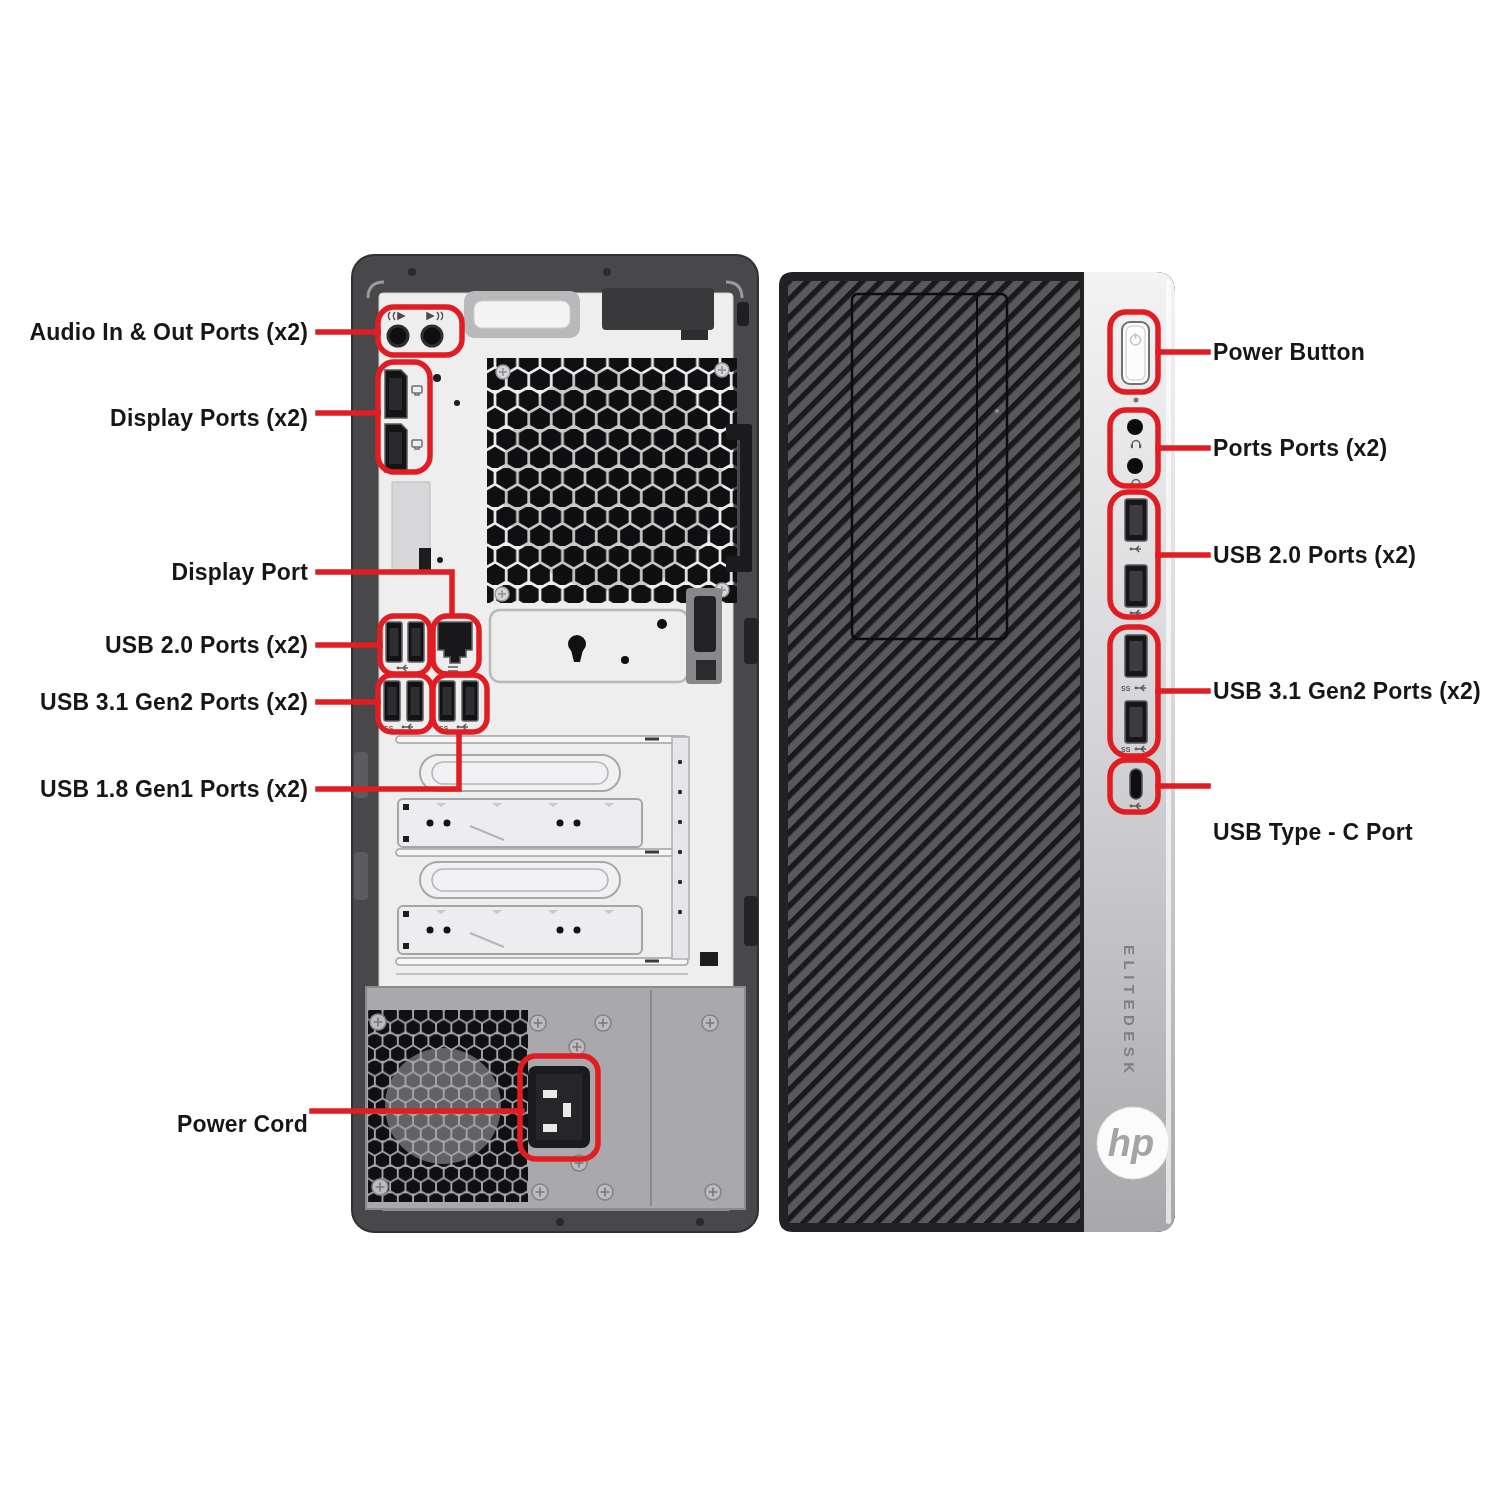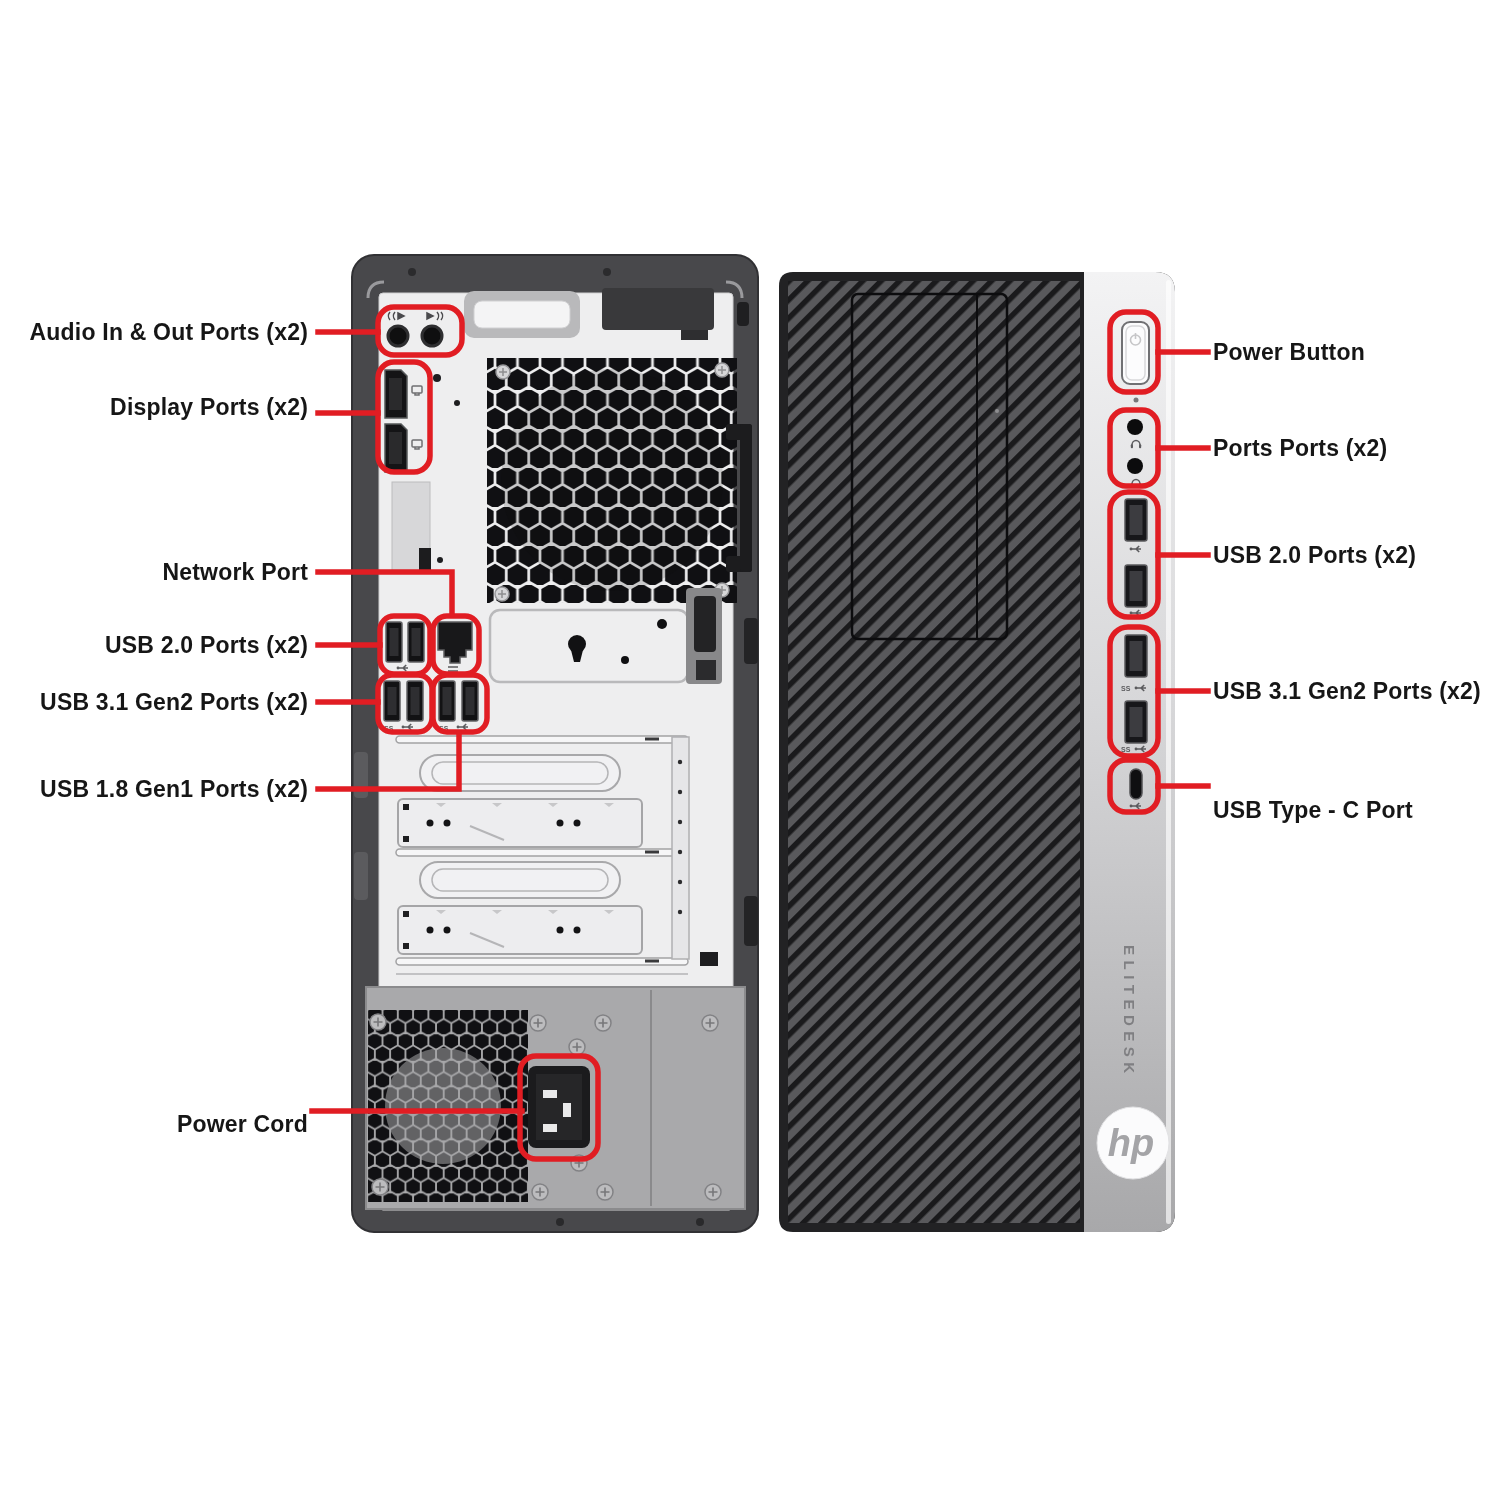--- a/index.html
+++ b/index.html
@@ -314,26 +314,26 @@
     <path class="cline" d="M312,1111 H522"></path>
     <path class="cline" d="M1158,352 H1208"></path>
     <path class="cline" d="M1158,448 H1208"></path>
     <path class="cline" d="M1158,555 H1208"></path>
     <path class="cline" d="M1158,691 H1208"></path>
     <path class="cline" d="M1158,786 H1208"></path>
   </g>
 </svg>
 
 <div class="lbl l" style="top:316px">Audio In &amp; Out Ports (x2)</div>
-<div class="lbl l" style="top:391px">Display Ports (x2)</div>
-<div class="lbl l" style="top:556px">Network Port</div>
+<div class="lbl l" style="top:402px">Display Ports (x2)</div>
+<div class="lbl l" style="top:556px">Display Port</div>
 <div class="lbl l" style="top:629px">USB 2.0 Ports (x2)</div>
 <div class="lbl l" style="top:686px">USB 3.1 Gen2 Ports (x2)</div>
 <div class="lbl l" style="top:773px">USB 1.8 Gen1 Ports (x2)</div>
 <div class="lbl l" style="top:1108px">Power Cord</div>
 
 <div class="lbl r" style="top:336px">Power Button</div>
 <div class="lbl r" style="top:432px">Ports Ports (x2)</div>
 <div class="lbl r" style="top:539px">USB 2.0 Ports (x2)</div>
 <div class="lbl r" style="top:675px">USB 3.1 Gen2 Ports (x2)</div>
-<div class="lbl r" style="top:794px">USB Type - C Port</div>
+<div class="lbl r" style="top:816px">USB Type - C Port</div>
 
 </div>
 
 </body></html>

